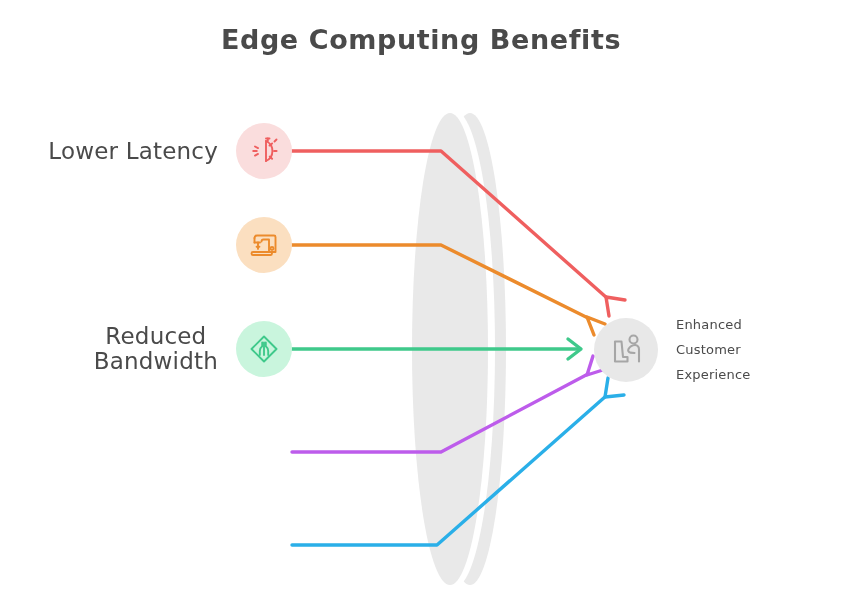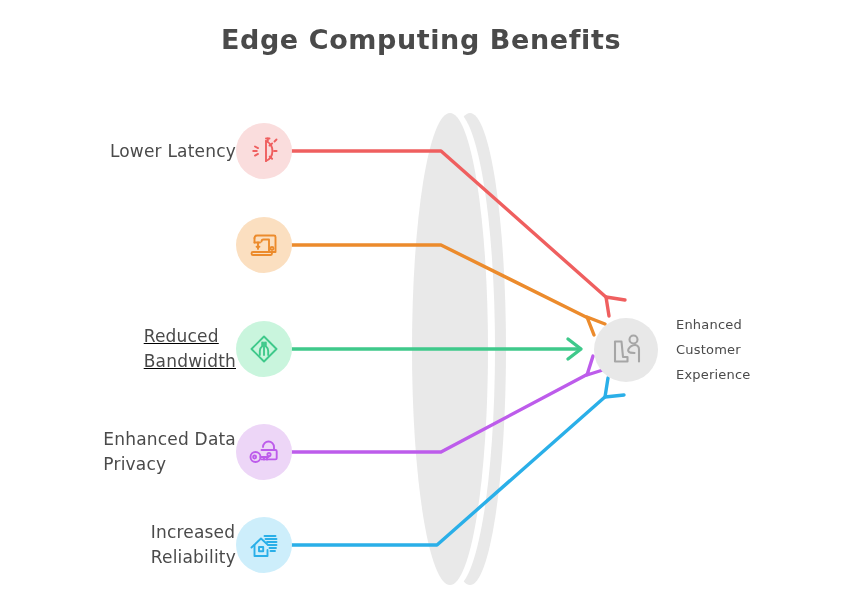--- a/index.html
+++ b/index.html
@@ -49,25 +49,26 @@
   
   .benefit-row {
     position: absolute;
     display: flex;
     align-items: center;
     justify-content: flex-end;
     z-index: 4;
   }
   .benefit-label {
     font-family: "DejaVu Sans", sans-serif;
-    font-size: 17px;
+    font-size: 23px;
     line-height: 25px;
     color: #4a4a4a;
-    text-align: left;
+    text-align: center;
     white-space: pre-line;
+    padding-right: 18px;
     letter-spacing: 0.2px;
   }
   .icon-badge {
     width: 56px;
     height: 56px;
     border-radius: 50%;
     display: flex;
     align-items: center;
     justify-content: center;
     flex: 0 0 auto;
@@ -168,67 +169,34 @@
         <path d="M11 14.5 v3"></path>
         <path d="M11 18.5 v2.4"></path>
         <path d="M9.6 18.8 h2.8"></path>
         <path d="M14.5 13.5 a2 2 0 0 1 2 -2 h5.5 v12.5 h-9.5"></path>
         <path d="M6 24 h17.5 a1.5 1.5 0 0 1 0 3 h-17.5 a1.5 1.5 0 0 1 0 -3 z"></path>
         <circle cx="25" cy="20.5" r="1.5"></circle>
       </svg>
     </div>
   </div>
 
-  <div class="benefit-row" style="left:0px; top:321px; width:292px; height:56px;text-decoration:underline;">
+  <div class="benefit-row" style="left:0px; top:321px; width:292px; height:56px;">
     <div class="benefit-label">Reduced
 Bandwidth</div>
     <div class="icon-badge" style="background:#c9f5dd;">
       <svg width="34" height="34" viewBox="0 0 34 34" fill="none" stroke="#3fc98b" stroke-width="1.9" stroke-linecap="round" stroke-linejoin="round">
         <path d="M17 4.5 L29.5 17 L17 29.5 L4.5 17 Z"></path>
         <path d="M17 10.5 v12.5"></path>
         <path d="M12.8 23 v-4 a6 6 0 0 1 2.4 -4.8 l0 -3.7"></path>
         <path d="M21.2 23 v-4 a6 6 0 0 0 -2.4 -4.8 l0 -3.7"></path>
       </svg>
     </div>
   </div>
 
-  <div class="benefit-row" style="left:0px; top:424px; width:292px; height:56px;">
-    <div class="benefit-label">Enhanced Data
-Privacy</div>
-    <div class="icon-badge" style="background:#edd6f7;">
-      <svg width="34" height="34" viewBox="0 0 34 34" fill="none" stroke="#bd5ceb" stroke-width="1.9" stroke-linecap="round" stroke-linejoin="round">
-        <path d="M16 12 a5.5 5.5 0 0 1 11 0 v3"></path>
-        <path d="M14.5 15 h14 a1.2 1.2 0 0 1 1.2 1.2 v7 a1.2 1.2 0 0 1 -1.2 1.2 h-14"></path>
-        <circle cx="22" cy="19.5" r="1.6"></circle>
-        <circle cx="8.5" cy="22" r="5"></circle>
-        <circle cx="7.6" cy="22" r="1.5"></circle>
-        <path d="M13.4 22 h8.2"></path>
-        <path d="M17 22 v2.6"></path>
-        <path d="M20 22 v2.6"></path>
-      </svg>
-    </div>
-  </div>
-
-  <div class="benefit-row" style="left:0px; top:517px; width:292px; height:56px;">
-    <div class="benefit-label">Increased
-Reliability</div>
-    <div class="icon-badge" style="background:#cdeefb;">
-      <svg width="34" height="34" viewBox="0 0 34 34" fill="none" stroke="#2aafe8" stroke-width="1.9" stroke-linecap="round" stroke-linejoin="round">
-        <path d="M4.5 19.5 L14 10.5 L21 17"></path>
-        <path d="M7.5 17 v11 h13 v-6"></path>
-        <rect x="12" y="19" width="4.2" height="4.2"></rect>
-        <path d="M17.5 8 h11"></path>
-        <path d="M18.5 11 h11"></path>
-        <path d="M20 14 h9.5"></path>
-        <path d="M21.5 17 h8"></path>
-        <path d="M22.5 20 h6.5"></path>
-        <path d="M23.5 23 h4.5"></path>
-      </svg>
-    </div>
-  </div>
+
 
   <div id="target-node">
     <div class="icon-badge">
       <svg width="40" height="40" viewBox="0 0 40 40" fill="none" stroke="#a6a6a6" stroke-width="2.1" stroke-linecap="round" stroke-linejoin="round">
         <path d="M9 11.5 L15.5 11.5 L17 27 L21.5 27 L21.5 31.5 L9 31.5 Z"></path>
         <circle cx="27.5" cy="9.5" r="4"></circle>
         <path d="M29 15 a4.5 4.5 0 0 1 4 4.5 v12"></path>
         <path d="M29 15 a8 8 0 0 0 -6.5 4 a2.4 2.4 0 0 0 1.8 3.6 l4.2 0.4"></path>
       </svg>
     </div>

